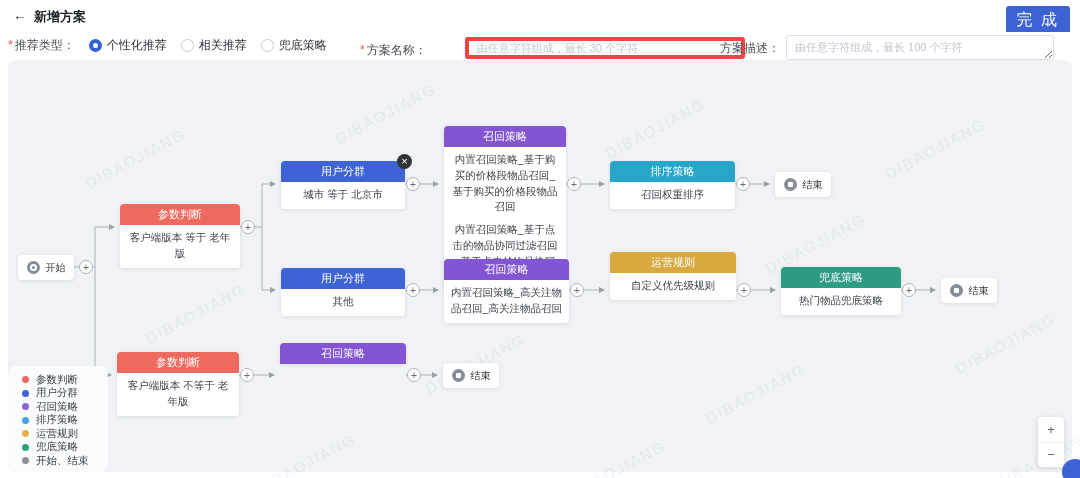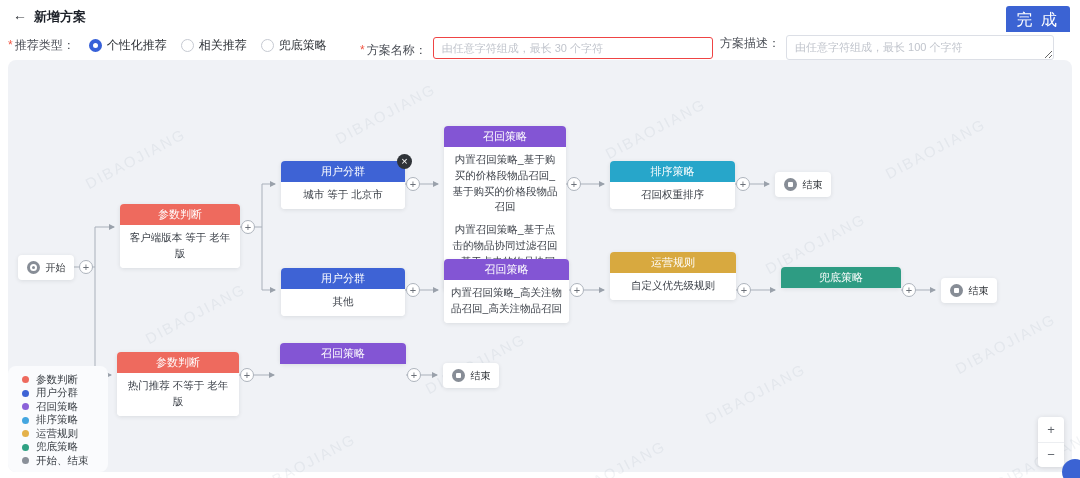--- a/index.html
+++ b/index.html
@@ -16,24 +16,24 @@
     padding:4px 11px; border-radius:3px; border:none; letter-spacing:2px; cursor:pointer; }
   
   .formrow { position:absolute; left:0; top:32px; width:1080px; height:28px; background:#fff; font-size:12px; }
   .req { color:#f25643; margin-right:2px; }
   .f-label { color:#4b4f57; }
   .radio-area { position:absolute; left:8px; top:5px; display:flex; align-items:center; gap:14px; }
   .radio-opt { display:flex; align-items:center; gap:5px; cursor:pointer; }
   .radio-circle { width:13px; height:13px; border-radius:50%; border:1px solid #c6cad2; background:#fff; }
   .radio-circle.checked { border:4px solid #3660d8; }
   .name-area { position:absolute; left:360px; top:5px; display:flex; align-items:flex-end; gap:6px; }
-  .name-area input { width:280px; height:22px; border:1px solid #ef4444; border-radius:3px;
-    font-size:11px; padding:0 8px; color:#2f3338; outline:none; font-family:inherit; }
+  .name-area input { width:280px; height:22px; border:4px solid #ef4444; border-radius:3px;
+    font-size:11px; padding:0 8px; color:#2f3338; outline:none; font-family:inherit;margin-left:32px; }
   .desc-area { position:absolute; left:720px; top:3px; display:flex; align-items:flex-start; gap:6px; }
-  .desc-area .f-label { }
+  .desc-area .f-label { margin-top:5px; }
   .desc-area textarea { width:268px; height:25px; border:1px solid #dcdfe6; border-radius:3px;
     font-size:11px; padding:4px 8px; color:#2f3338; outline:none; resize:both; font-family:inherit; }
   ::placeholder { color:#c0c4cc; }
   
   .canvas-bg { position:absolute; left:8px; top:60px; width:1064px; height:412px;
     background:#f0f2f6; border-radius:8px; }
   .flow-layer { position:absolute; left:0; top:0; width:1080px; height:478px; }
   #edges-svg { position:absolute; left:0; top:0; width:1080px; height:478px; pointer-events:none; }
   .edge { fill:none; stroke:#a9b0ba; stroke-width:1; }
   .node { position:absolute; z-index:2; }
@@ -158,29 +158,32 @@
       </div>
     </div>
     <div class="node card" style="left: 610px; top: 252px; width: 126px;">
       <div class="node-header" style="background: rgb(216, 169, 63);">运营规则</div>
       <div class="node-body">
         <p>自定义优先级规则</p>
       </div>
     </div>
     <div class="node card" style="left: 781px; top: 267px; width: 120px;">
       <div class="node-header" style="background: rgb(46, 156, 131);">兜底策略</div>
+      <div class="node-body">
+        <p>热门物品兜底策略</p>
+      </div>
     </div>
     <div class="node end" style="left: 941px; top: 278px; width: 56px; height: 25px;">
       <span class="term-icon icon-end"></span>
       <span>结束</span>
     </div>
     <div class="node card" style="left: 117px; top: 352px; width: 122px;">
       <div class="node-header" style="background: rgb(238, 106, 94);">参数判断</div>
       <div class="node-body">
-        <p>热门推荐 不等于 老年版</p>
+        <p>客户端版本 不等于 老年版</p>
       </div>
     </div>
     <div class="node card" style="left: 280px; top: 343px; width: 126px;">
       <div class="node-header" style="background: rgb(131, 85, 212);">召回策略</div>
     </div>
     <div class="node end" style="left: 443px; top: 363px; width: 56px; height: 25px;">
       <span class="term-icon icon-end"></span>
       <span>结束</span>
     </div>
     <div class="plus-btn" style="left: 79px; top: 260px;">+</div>

